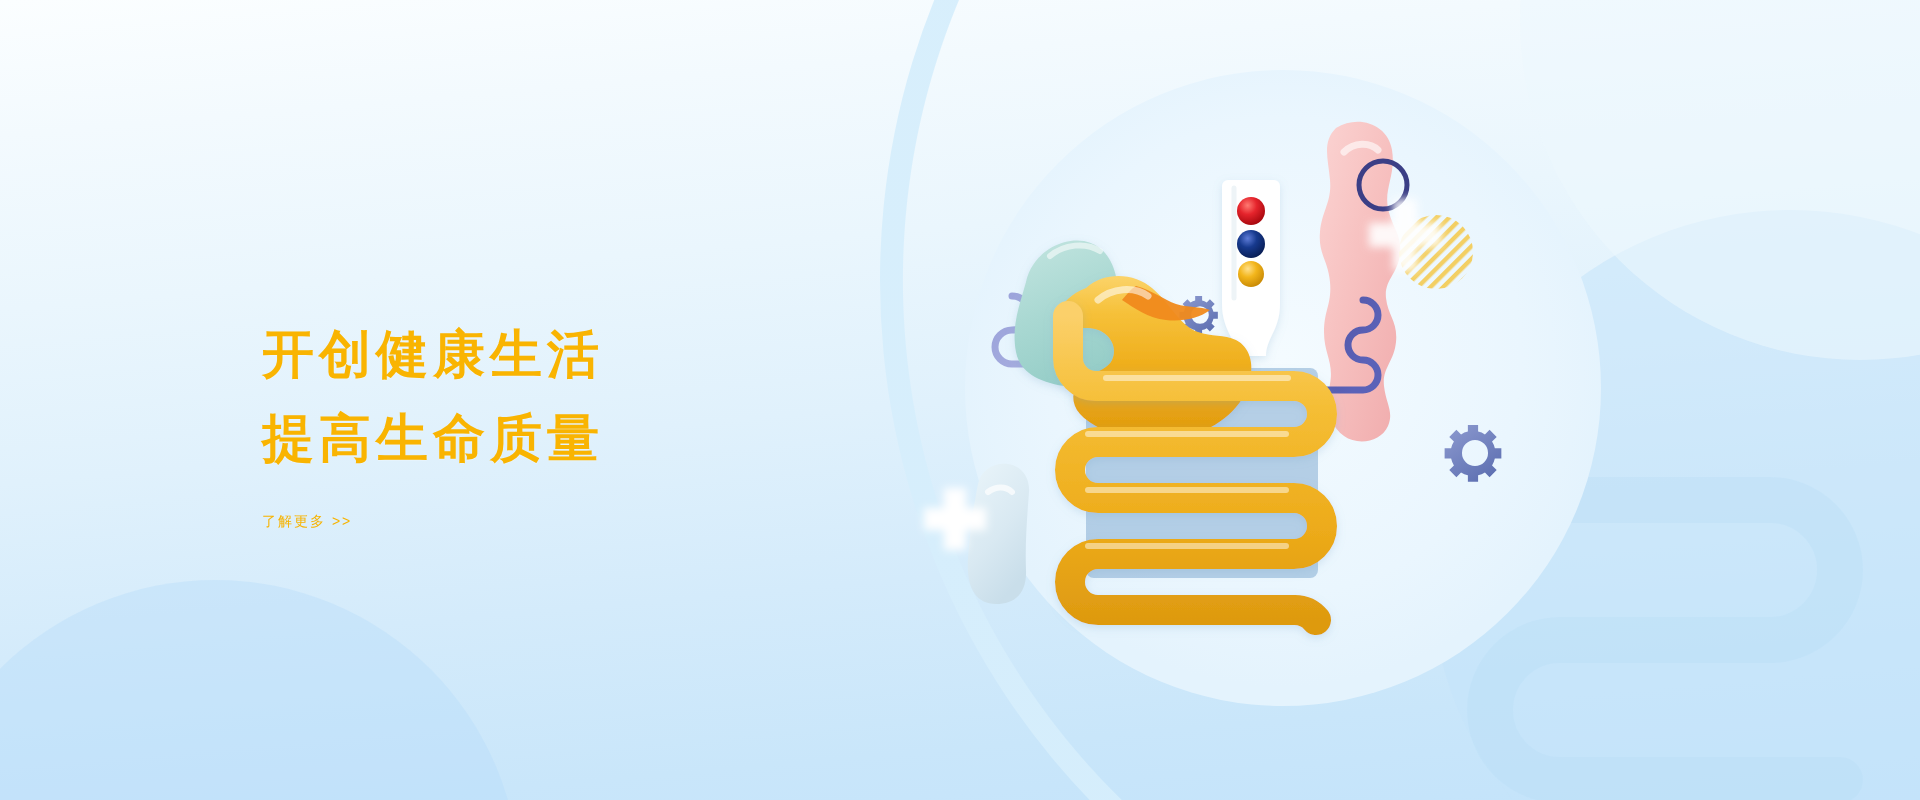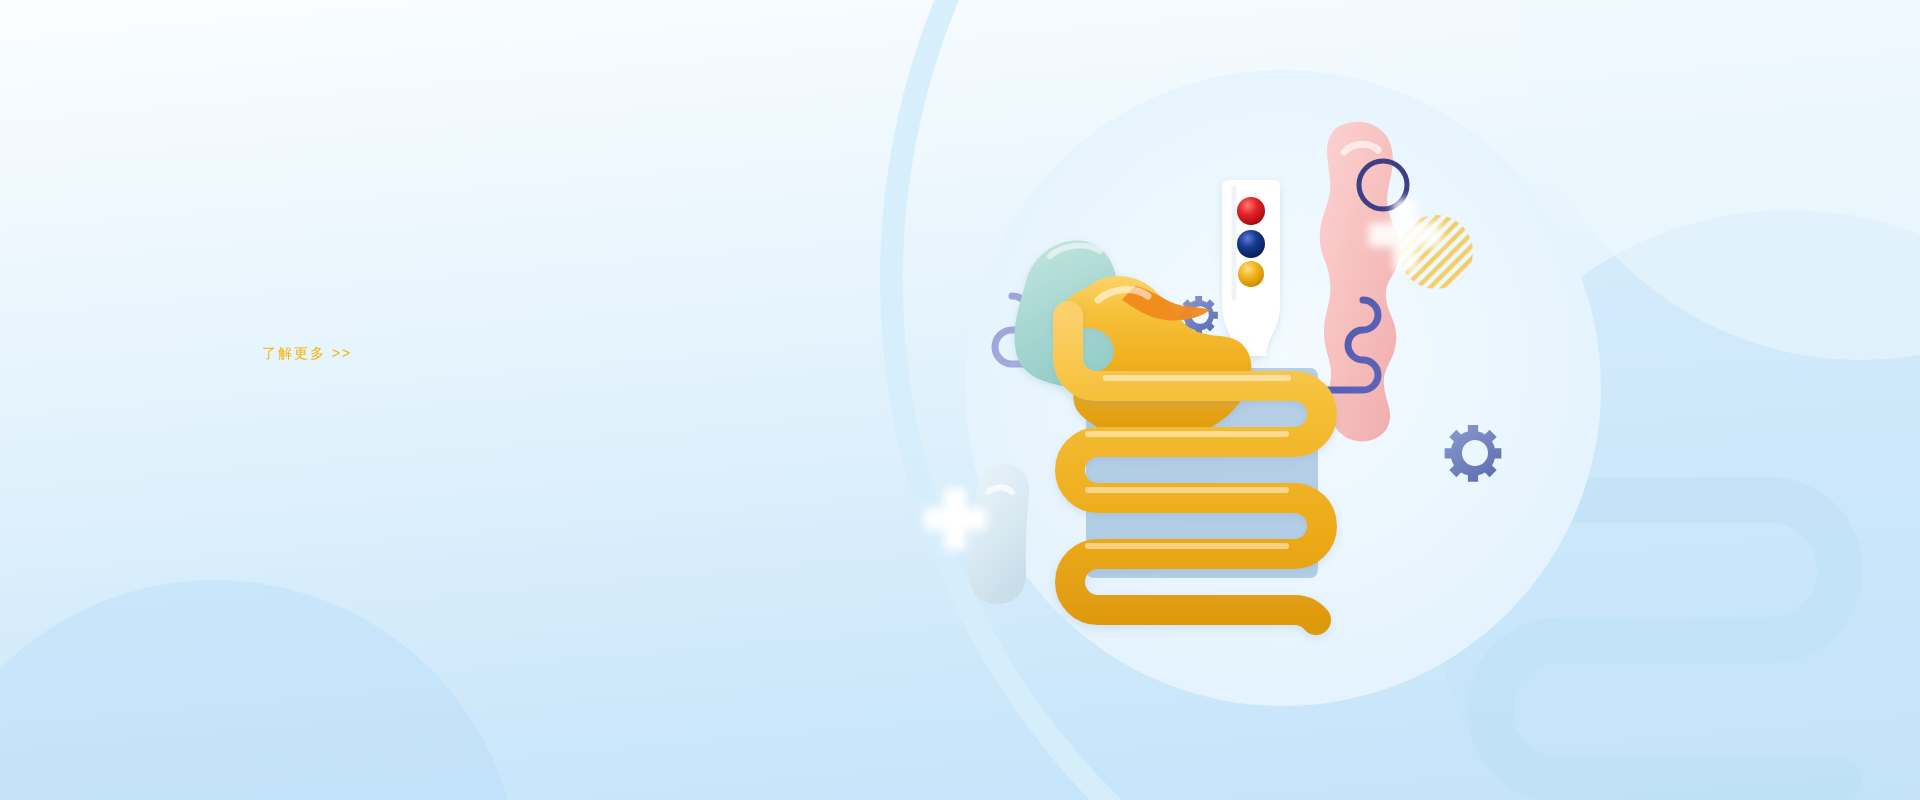--- a/index.html
+++ b/index.html
@@ -72,20 +72,22 @@
   <div id="bg-circle-bl"></div>
   <div id="bg-circle-tr"></div>
 
   <svg id="bg-watermark" viewBox="0 0 520 420">
     <g fill="none" stroke="#b6dcf6" stroke-width="46" stroke-linecap="round" stroke-linejoin="round" opacity=".75">
       <path d="M30 60 H330 a70 70 0 0 1 0 140 H120 a70 70 0 0 0 0 140 H400"></path>
     </g>
   </svg>
 
   <div id="copy">
+    <div class="headline">开创健康生活</div>
+    <div class="headline">提高生命质量</div>
     <a id="learn-more" href="#">了解更多 &gt;&gt;</a>
   </div>
 
   <div id="illus">
     <svg viewBox="0 0 800 800" xmlns="http://www.w3.org/2000/svg">
       <defs>
         <linearGradient id="gGold" x1="0" y1="0" x2="0" y2="1">
           <stop offset="0%" stop-color="#FBD36A"></stop>
           <stop offset="22%" stop-color="#F6C13A"></stop>
           <stop offset="55%" stop-color="#EFAE1C"></stop>

